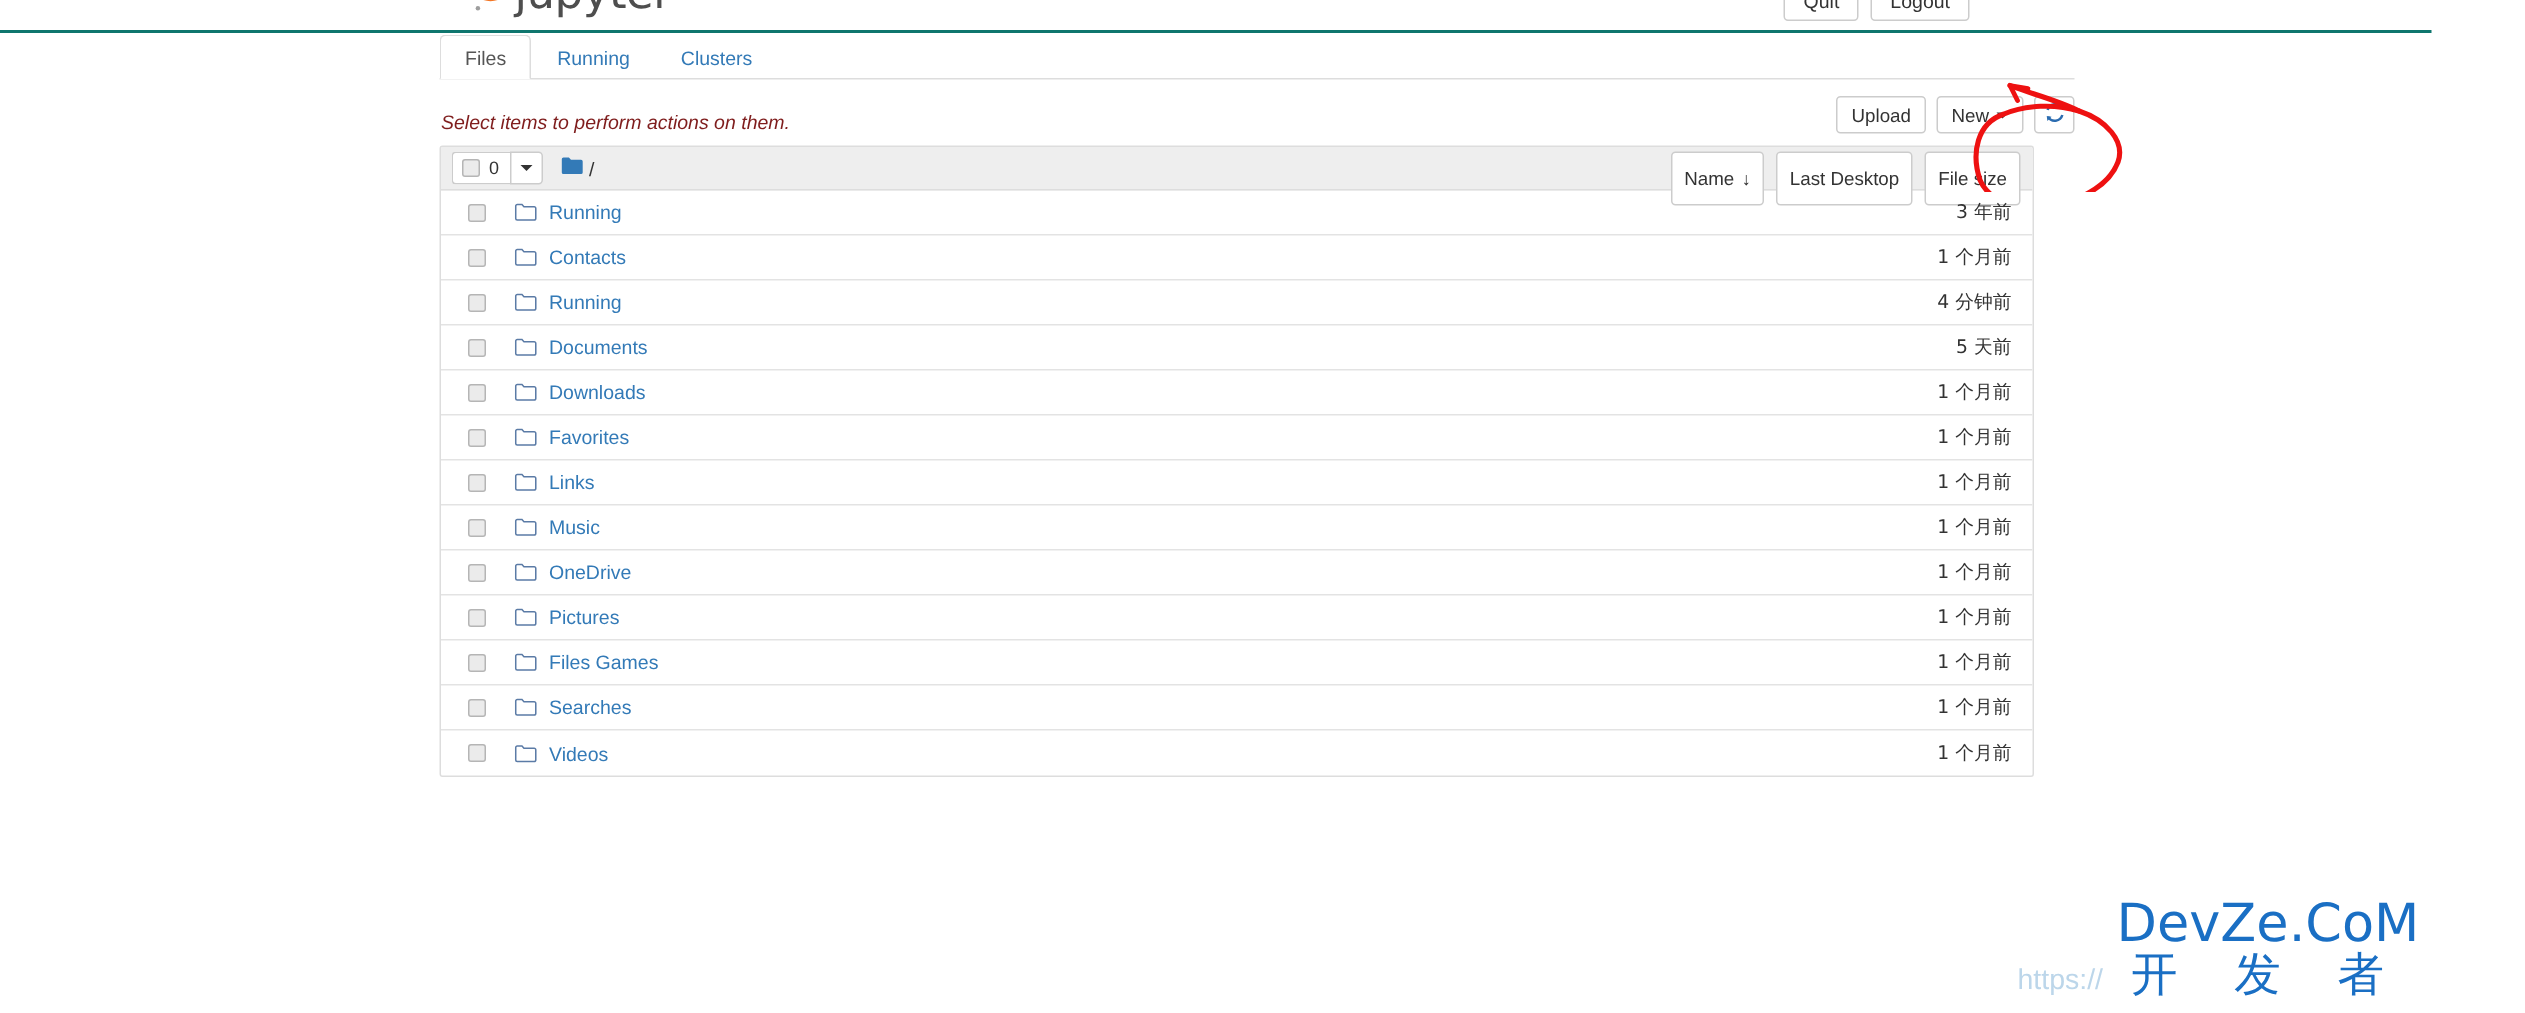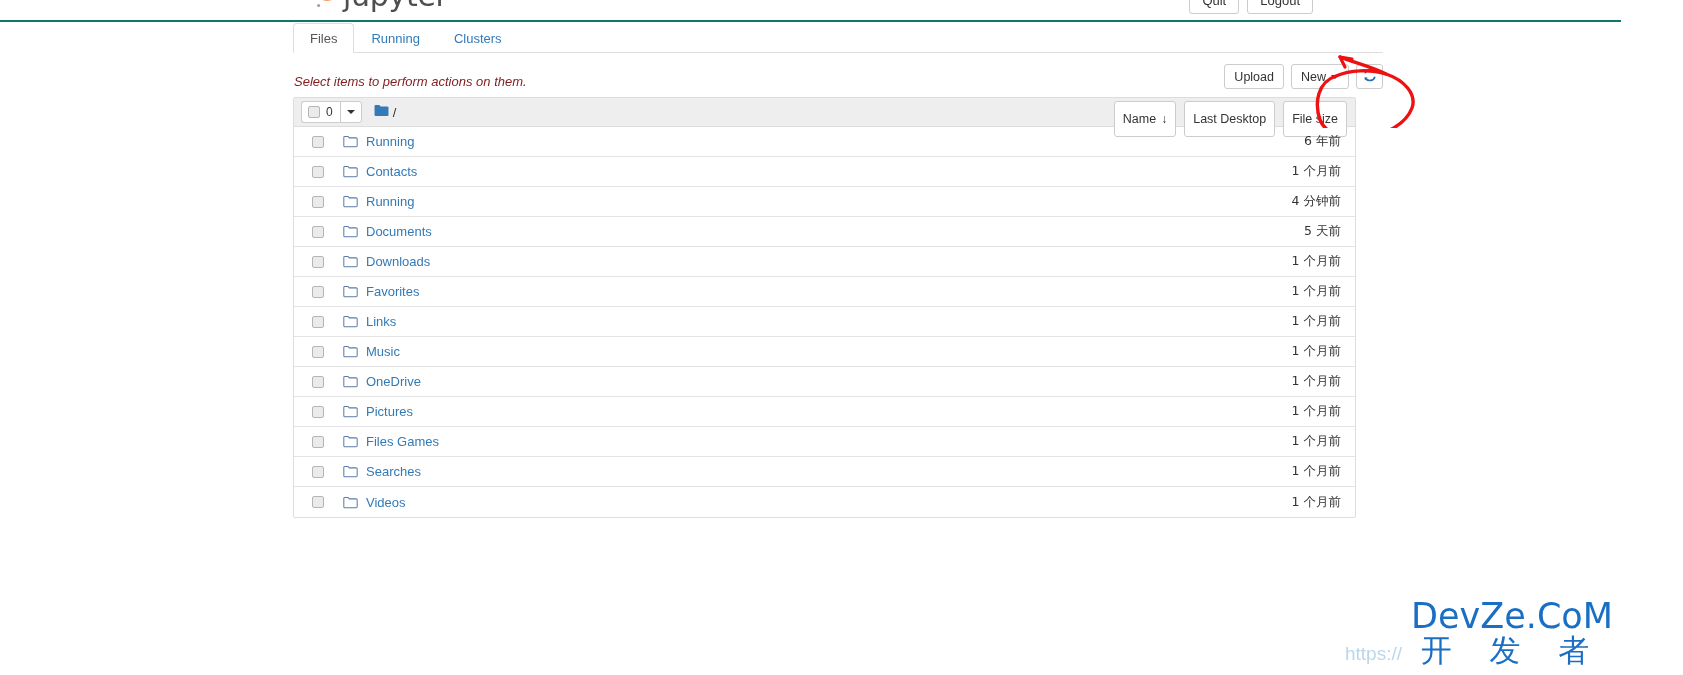--- a/index.html
+++ b/index.html
@@ -402,21 +402,21 @@
 
     <div id="rows">
         <div class="row">
           <span class="cb"></span>
           <span class="folder-outline">
             <svg width="15" height="13" viewBox="0 0 16 14">
               <path d="M0.8 2.6 A1.1 1.1 0 0 1 1.9 1.5 H5.3 L6.7 3.1 H14.1 A1.1 1.1 0 0 1 15.2 4.2 V11.5 A1.1 1.1 0 0 1 14.1 12.6 H1.9 A1.1 1.1 0 0 1 0.8 11.5 Z" fill="none" stroke="#5b7ba6" stroke-width="1.1"></path>
             </svg>
           </span>
           <a class="fname">Running</a>
-          <span class="modified">6 年前</span>
+          <span class="modified">3 年前</span>
         </div>
         <div class="row">
           <span class="cb"></span>
           <span class="folder-outline">
             <svg width="15" height="13" viewBox="0 0 16 14">
               <path d="M0.8 2.6 A1.1 1.1 0 0 1 1.9 1.5 H5.3 L6.7 3.1 H14.1 A1.1 1.1 0 0 1 15.2 4.2 V11.5 A1.1 1.1 0 0 1 14.1 12.6 H1.9 A1.1 1.1 0 0 1 0.8 11.5 Z" fill="none" stroke="#5b7ba6" stroke-width="1.1"></path>
             </svg>
           </span>
           <a class="fname">Contacts</a>
           <span class="modified">1 个月前</span>

